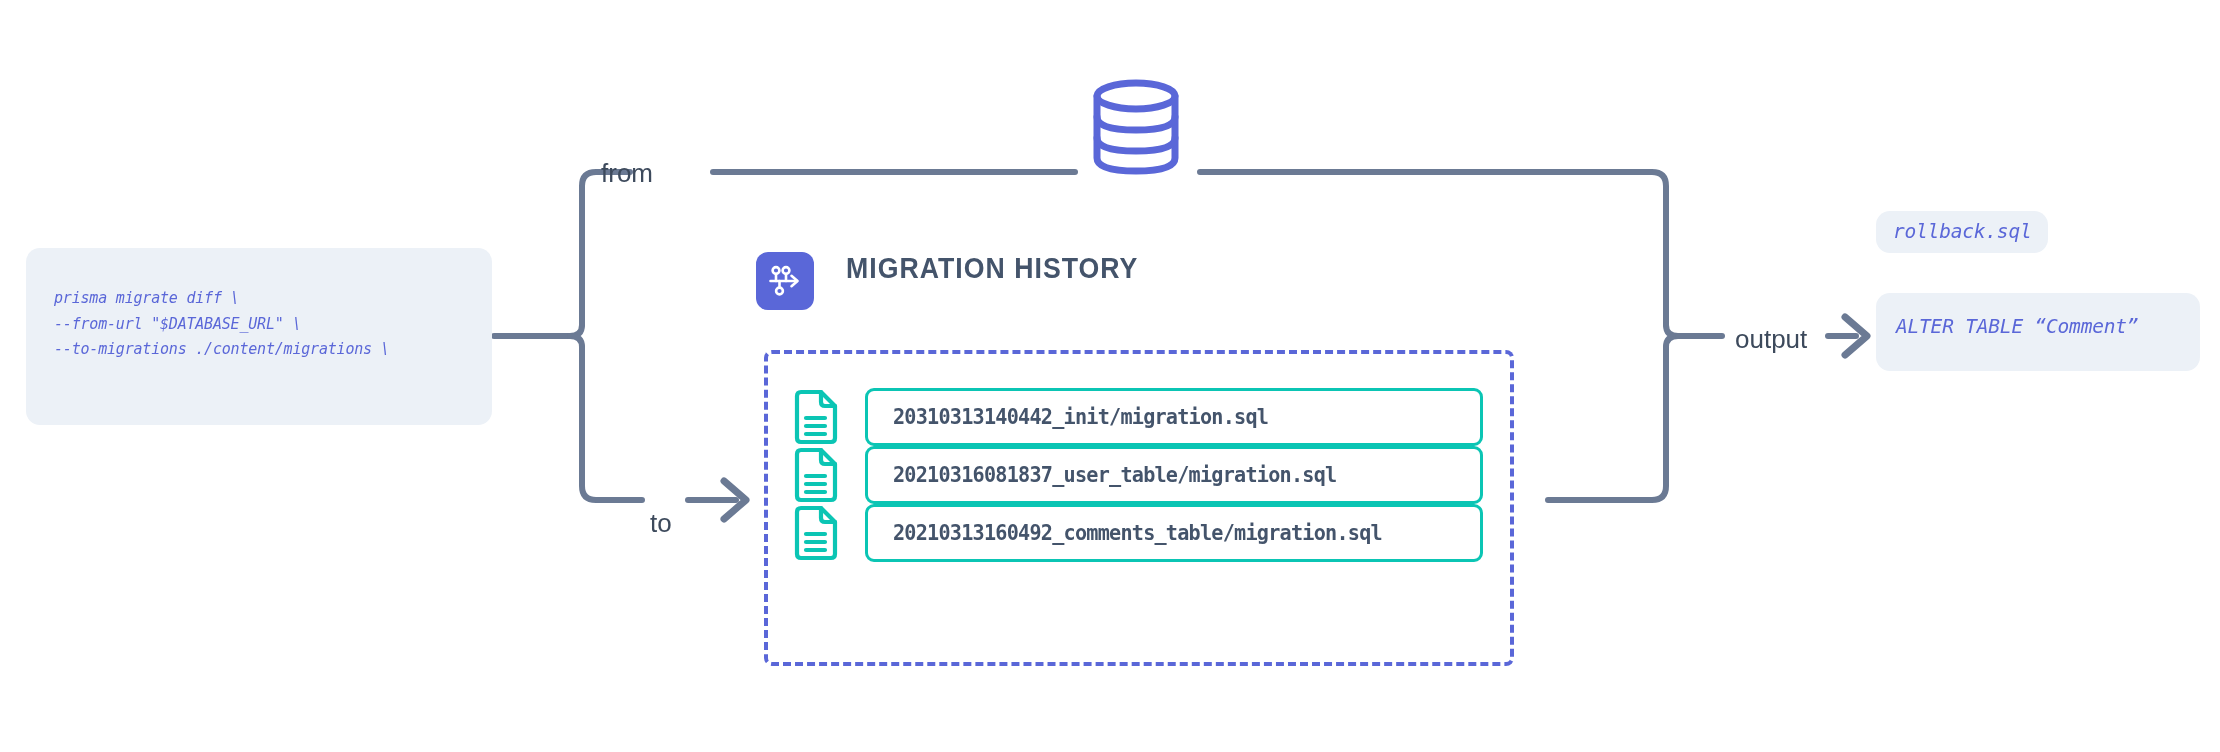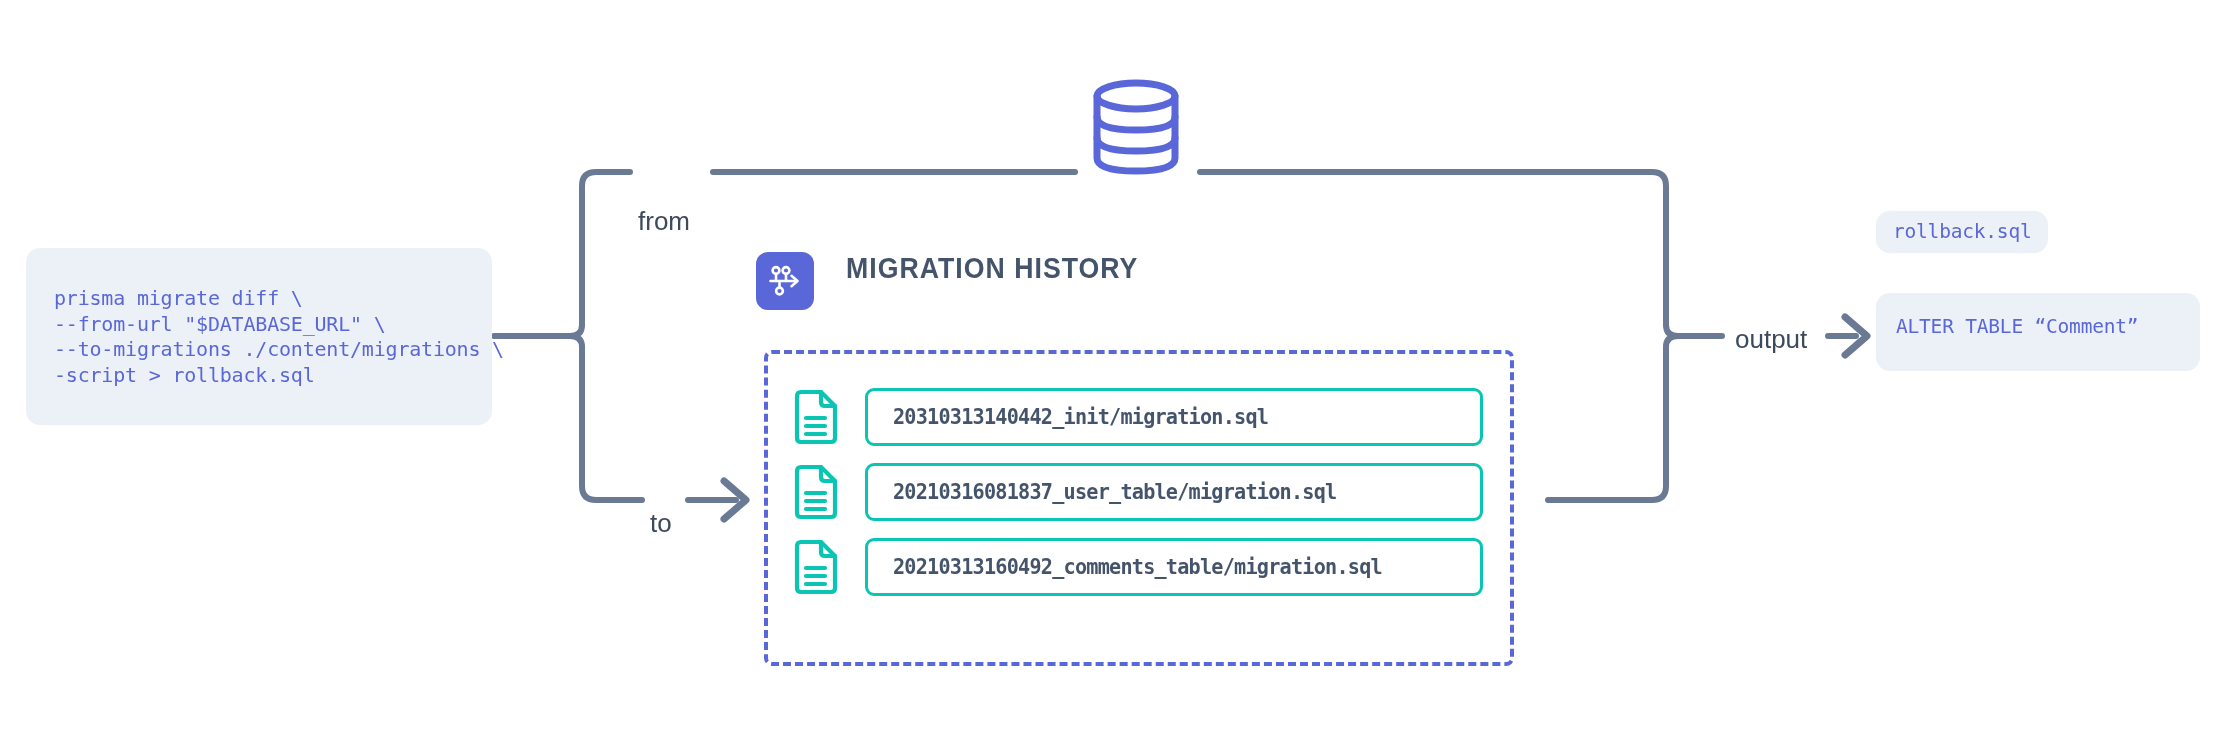--- a/index.html
+++ b/index.html
@@ -27,31 +27,32 @@
     height: 752px;
     pointer-events: none;
   }
 
   
   .code-card {
     position: absolute;
     background: #ECF1F7;
     border-radius: 14px;
     box-sizing: border-box;
+    font-style: italic;
   }
   #cmd-card {
     left: 26px;
     top: 248px;
     width: 466px;
     height: 177px;
     padding: 38px 0 0 28px;
   }
   .code-line {
     font-family: "DejaVu Sans Mono", "Liberation Mono", monospace;
-    font-size: 20px;
+    font-size: 15px;
     line-height: 25.5px;
     color: #5A67D8;
     white-space: pre;
     letter-spacing: -0.2px;
   }
 
   
   #db-icon {
     position: absolute;
     left: 1086px;
@@ -100,21 +101,20 @@
     box-sizing: border-box;
     border: 4px dashed #5A67D8;
     border-radius: 8px;
   }
   #mh-list {
     position: absolute;
     left: 26px;
     top: 34px;
     display: flex;
     flex-direction: column;
-    gap: 17px;
   }
   .mh-row {
     display: flex;
     align-items: center;
   }
   .file-icon {
     flex: 0 0 auto;
     width: 44px;
     height: 56px;
     margin-right: 27px;
@@ -142,21 +142,21 @@
   }
 
   
   .wire-label {
     position: absolute;
     font-family: "Liberation Sans", sans-serif;
     font-size: 26px;
     color: #3D4A5C;
     white-space: nowrap;
   }
-  #label-from { left: 638px; top: 158px; margin-top: 48px; }
+  #label-from { left: 601px; top: 158px; }
   #label-to   { left: 650px; top: 492px; margin-top: 16px; }
   #label-output { left: 1735px; top: 324px; }
 
   
   #rollback-chip {
     left: 1876px;
     top: 211px;
     padding: 9px 17px 10px 17px;
   }
   #rollback-chip .code-line { font-size: 19.5px; line-height: 23px; }
@@ -205,21 +205,20 @@
 
     <path d="M 724 481 L 746 500 L 724 519" fill="none" stroke="#6B7A94" stroke-width="7" stroke-linecap="round" stroke-linejoin="round"></path>
 
     <path d="M 1845 317 L 1867 336 L 1845 355" fill="none" stroke="#6B7A94" stroke-width="7" stroke-linecap="round" stroke-linejoin="round"></path>
   </svg>
 
   <div class="code-card" id="cmd-card">
     <div class="code-line">prisma migrate diff \</div>
     <div class="code-line">--from-url "$DATABASE_URL" \</div>
     <div class="code-line">--to-migrations ./content/migrations \</div>
-    <div class="code-line">-script &gt; rollback.sql</div>
   </div>
 
   <svg id="db-icon" viewBox="0 0 100 98" xmlns="http://www.w3.org/2000/svg">
     <g fill="none" stroke="#5A67D8" stroke-width="7" stroke-linecap="round" stroke-linejoin="round">
       <ellipse cx="50" cy="18" rx="39" ry="13"></ellipse>
       <path d="M 11 18 L 11 80 q 0 13 39 13 q 39 0 39 -13 L 89 18"></path>
       <path d="M 11 39 q 0 13 39 13 q 39 0 39 -13"></path>
       <path d="M 11 60 q 0 13 39 13 q 39 0 39 -13"></path>
     </g>
   </svg>

